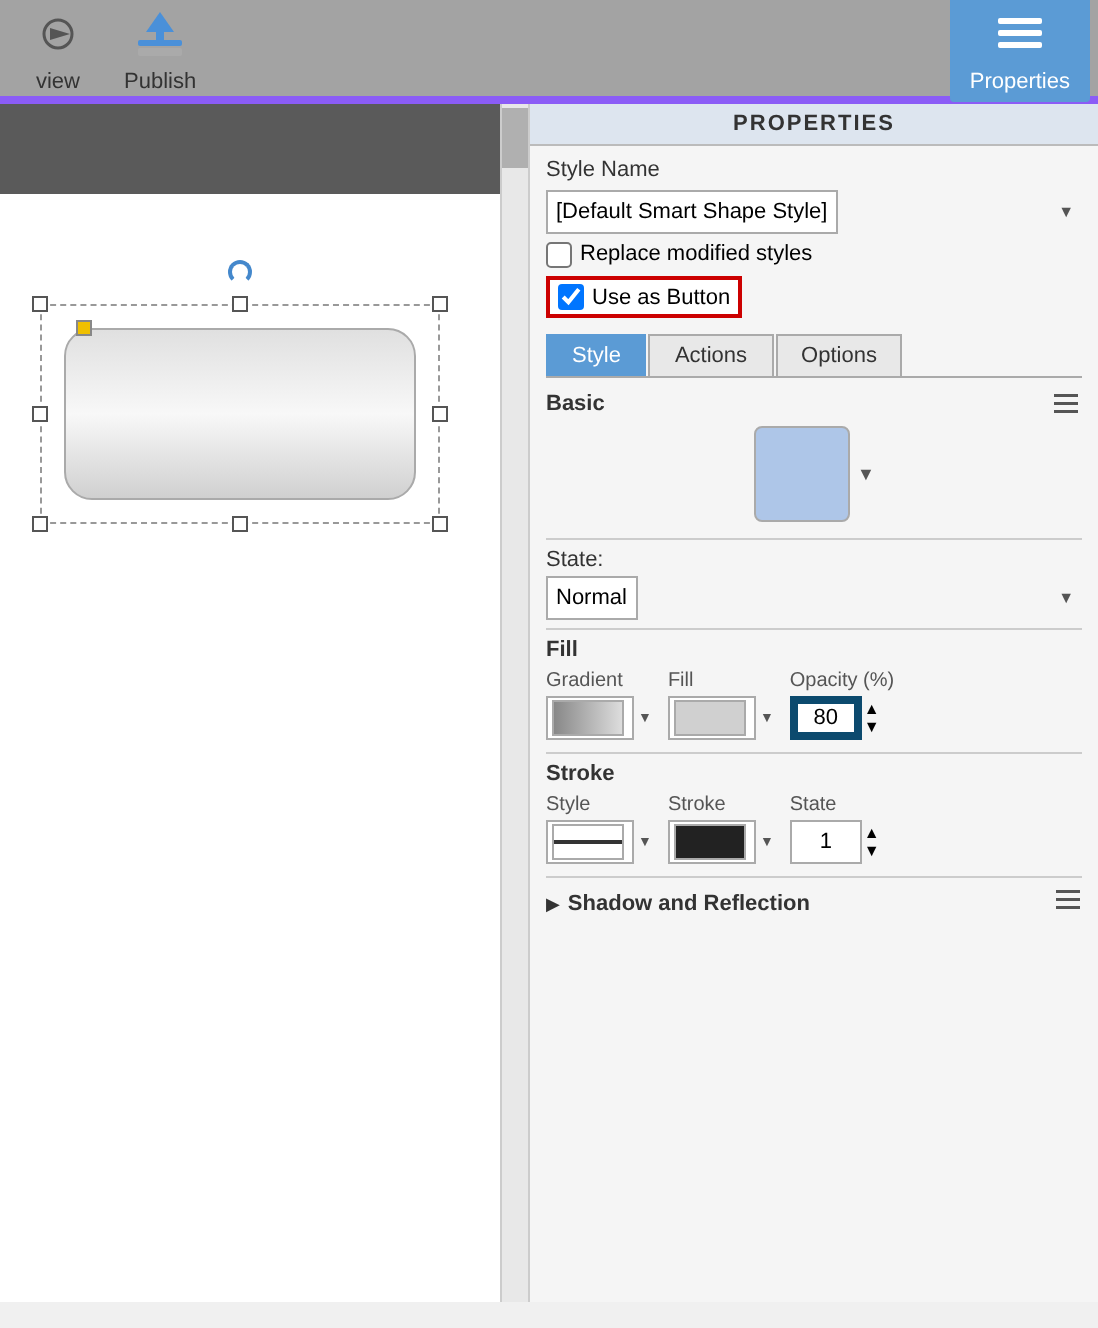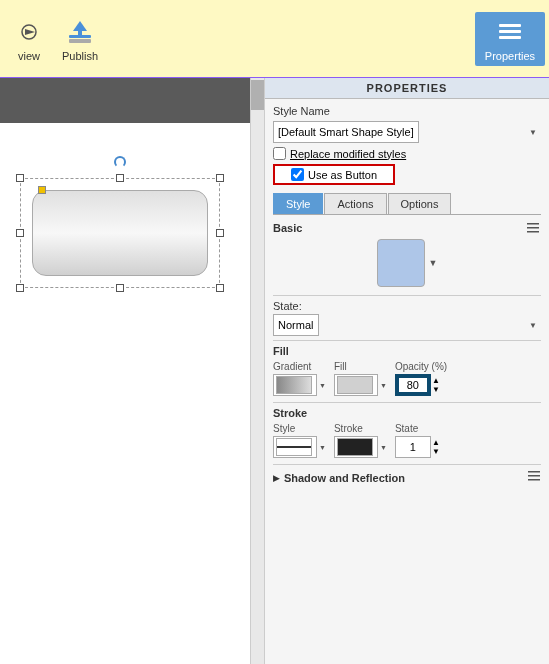--- a/index.html
+++ b/index.html
@@ -2,23 +2,23 @@
 <html><head>
   <meta charset="utf-8">
   <style>
     * { box-sizing: border-box; margin: 0; padding: 0; }
     body { font-family: Arial, sans-serif; font-size: 12px; background: #f0f0f0; width: 549px; height: 664px; overflow: hidden; }
 
     
     .toolbar {
       display: flex;
       align-items: center;
-      background: #fef9c3;
-      border-bottom: 1px solid #8b5cf6;
-      height: 78px;
+      background: #a3a3a3;
+      border-bottom: 4px solid #8b5cf6;
+      height: 52px;
       padding: 0 4px;
     }
     .toolbar-btn {
       display: flex;
       flex-direction: column;
       align-items: center;
       justify-content: center;
       padding: 4px 8px;
       cursor: pointer;
       font-size: 11px;
@@ -239,35 +239,33 @@
       font-size: 8px;
       position: absolute;
       right: 4px;
       top: 50%;
       transform: translateY(-50%);
       pointer-events: none;
       color: #555;
     }
     .checkbox-row {
       display: flex;
-      align-items: center;
       gap: 4px;
       margin-bottom: 4px;
       font-size: 11px;
-      text-decoration: underline;
     }
 
     
     .use-as-button-row {
       display: inline-flex;
       align-items: center;
       gap: 4px;
       font-size: 11px;
       border: 2px solid #cc0000;
-      padding: 2px 16px;
+      padding: 2px 4px;
       margin-bottom: 8px;
       background: white;
     }
 
     
     .tabs-row {
       display: flex;
       margin-bottom: 0;
       border-bottom: 1px solid #aaa;
     }

